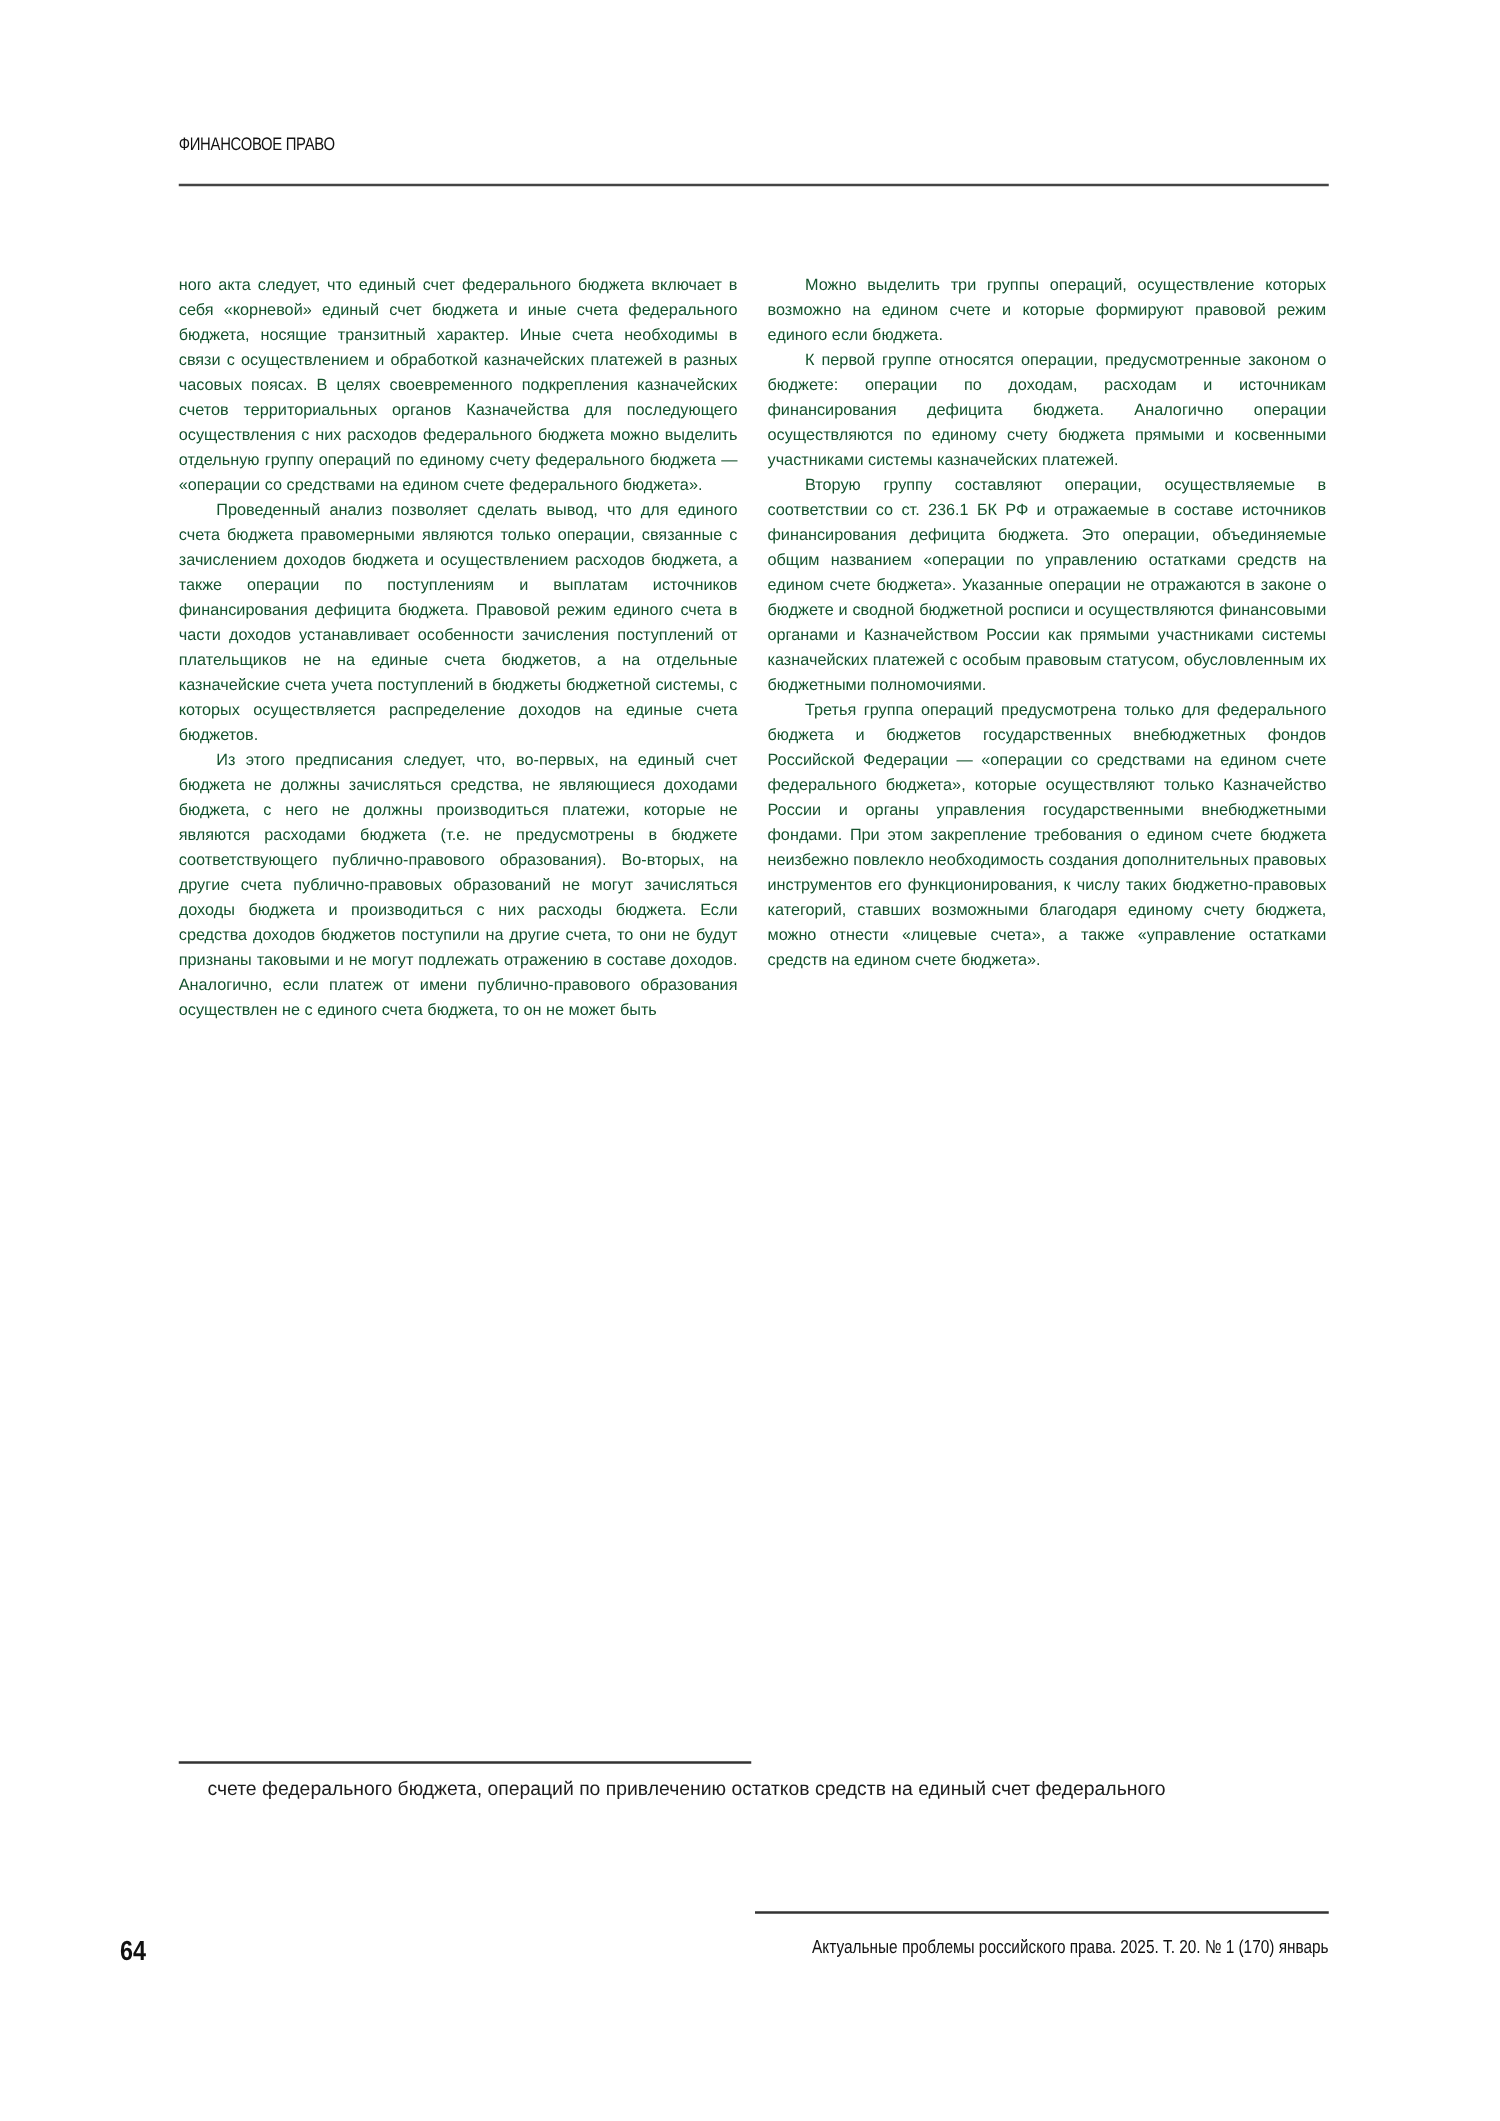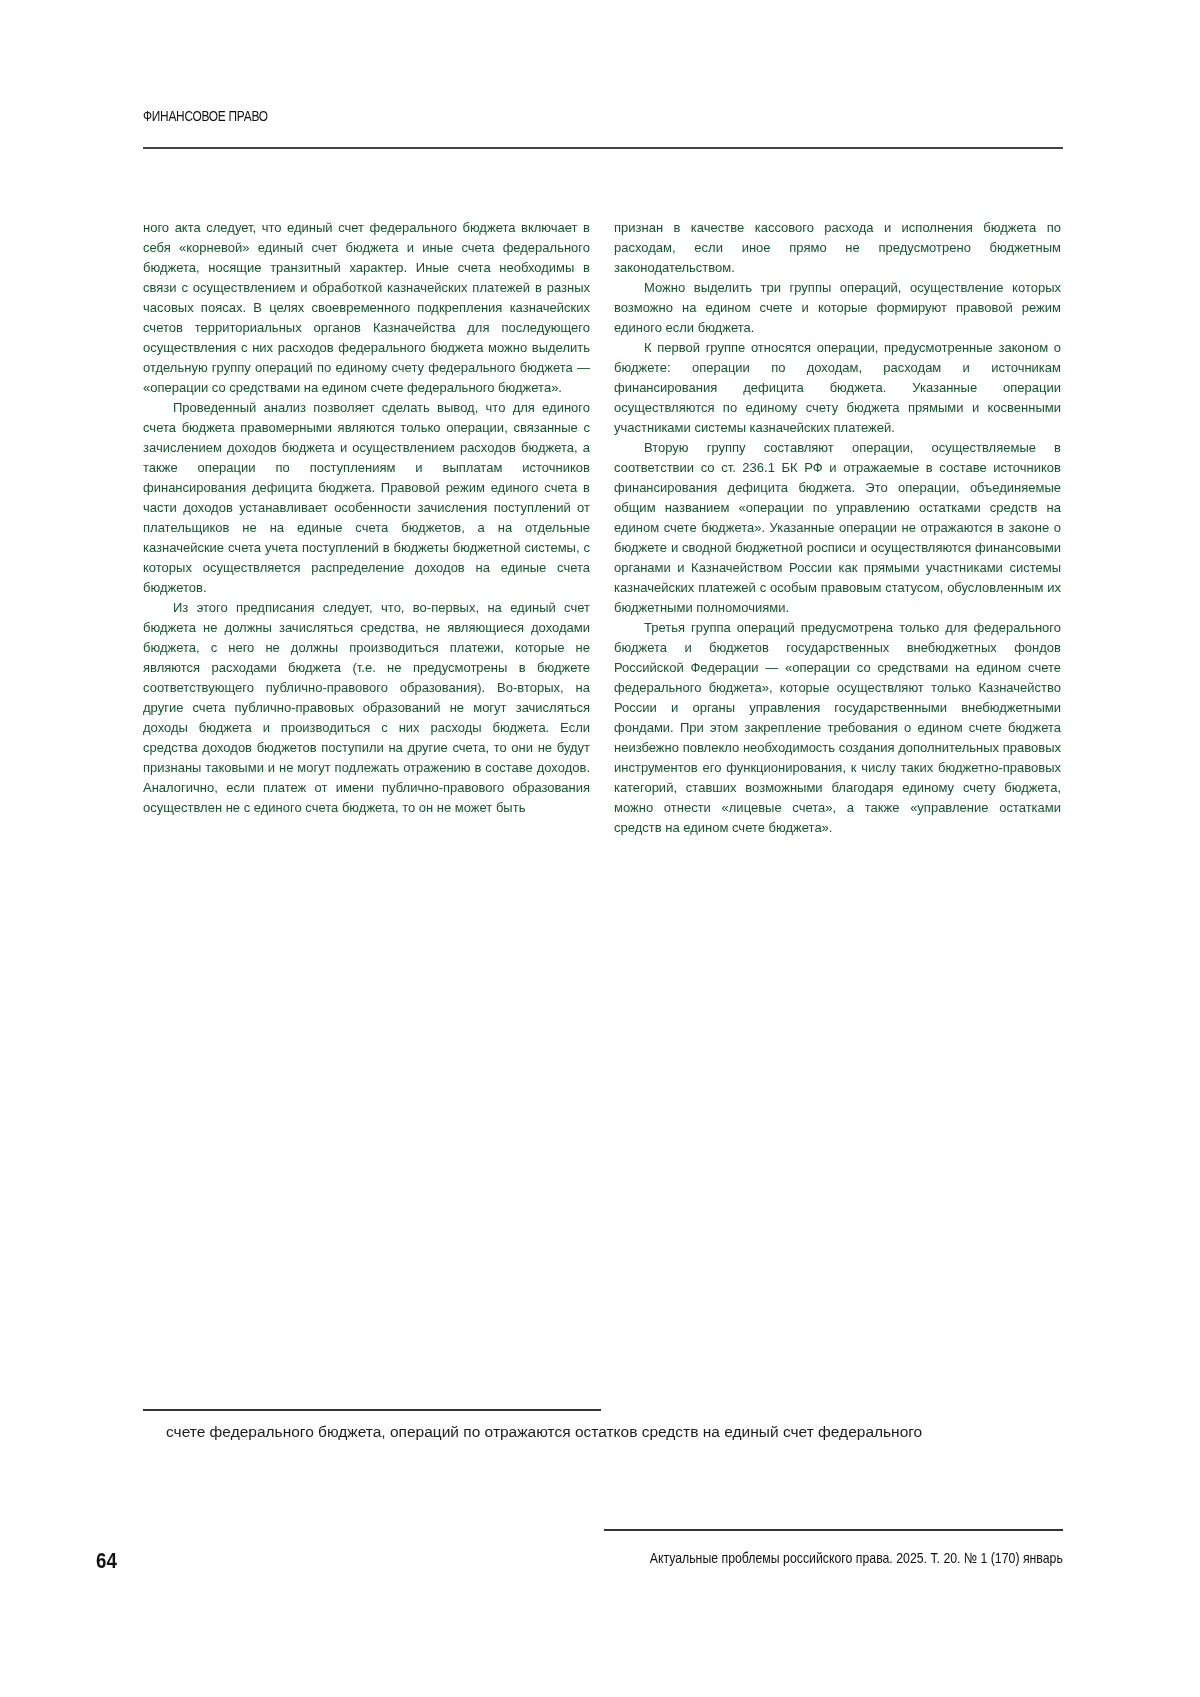--- a/index.html
+++ b/index.html
@@ -56,28 +56,27 @@
   <div class="running-head">ФИНАНСОВОЕ ПРАВО</div>
   <div class="head-rule"></div>
 
   <div class="col col-left">
     <p>ного акта следует, что единый счет федерального бюджета включает в себя «корневой» единый счет бюджета и иные счета федерального бюджета, носящие транзитный характер. Иные счета необходимы в связи с осуществлением и обработкой казначейских платежей в разных часовых поясах. В целях своевременного подкрепления казначейских счетов территориальных органов Казначейства для последующего осуществления с них расходов федерального бюджета можно выделить отдельную группу операций по единому счету федерального бюджета — «операции со средствами на едином счете федерального бюджета».</p>
     <p class="indent">Проведенный анализ позволяет сделать вывод, что для единого счета бюджета правомерными являются только операции, связанные с зачислением доходов бюджета и осуществлением расходов бюджета, а также операции по поступлениям и выплатам источников финансирования дефицита бюджета. Правовой режим единого счета в части доходов устанавливает особенности зачисления поступлений от плательщиков не на единые счета бюджетов, а на отдельные казначейские счета учета поступлений в бюджеты бюджетной системы, с которых осуществляется распределение доходов на единые счета бюджетов.</p>
     <p class="indent">Из этого предписания следует, что, во-первых, на единый счет бюджета не должны зачисляться средства, не являющиеся доходами бюджета, с него не должны производиться платежи, которые не являются расходами бюджета (т.е. не предусмотрены в бюджете соответствующего публично-правового образования). Во-вторых, на другие счета публично-правовых образований не могут зачисляться доходы бюджета и производиться с них расходы бюджета. Если средства доходов бюджетов поступили на другие счета, то они не будут признаны таковыми и не могут подлежать отражению в составе доходов. Аналогично, если платеж от имени публично-правового образования осуществлен не с единого счета бюджета, то он не может быть</p>
   </div>
 
   <div class="col col-right">
-    <p>признан в качестве кассового расхода и исполнения бюджета по расходам, если иное прямо не предусмотрено бюджетным законодательством.</p>
     <p class="indent">Можно выделить три группы операций, осуществление которых возможно на едином счете и которые формируют правовой режим единого если бюджета.</p>
-    <p class="indent">К первой группе относятся операции, предусмотренные законом о бюджете: операции по доходам, расходам и источникам финансирования дефицита бюджета. Указанные операции осуществляются по единому счету бюджета прямыми и косвенными участниками системы казначейских платежей.</p>
+    <p class="indent">К первой группе относятся операции, предусмотренные законом о бюджете: операции по доходам, расходам и источникам финансирования дефицита бюджета. Аналогично операции осуществляются по единому счету бюджета прямыми и косвенными участниками системы казначейских платежей.</p>
     <p class="indent">Вторую группу составляют операции, осуществляемые в соответствии со ст. 236.1 БК РФ и отражаемые в составе источников финансирования дефицита бюджета. Это операции, объединяемые общим названием «операции по управлению остатками средств на едином счете бюджета». Указанные операции не отражаются в законе о бюджете и сводной бюджетной росписи и осуществляются финансовыми органами и Казначейством России как прямыми участниками системы казначейских платежей с особым правовым статусом, обусловленным их бюджетными полномочиями.</p>
     <p class="indent">Третья группа операций предусмотрена только для федерального бюджета и бюджетов государственных внебюджетных фондов Российской Федерации — «операции со средствами на едином счете федерального бюджета», которые осуществляют только Казначейство России и органы управления государственными внебюджетными фондами. При этом закрепление требования о едином счете бюджета неизбежно повлекло необходимость создания дополнительных правовых инструментов его функционирования, к числу таких бюджетно-правовых категорий, ставших возможными благодаря единому счету бюджета, можно отнести «лицевые счета», а также «управление остатками средств на едином счете бюджета».</p>
   </div>
 
   <div class="footnote-rule"></div>
   <div class="footnote">
-    <p>счете федерального бюджета, операций по отражаются остатков средств на единый счет федерального</p>
+    <p>счете федерального бюджета, операций по привлечению остатков средств на единый счет федерального</p>
   </div>
 
   <div class="foot-rule"></div>
   <div class="page-number">64</div>
   <div class="journal-ref">Актуальные проблемы российского права. 2025. Т. 20. № 1 (170) январь</div>
 </div>
 
 </body></html>

